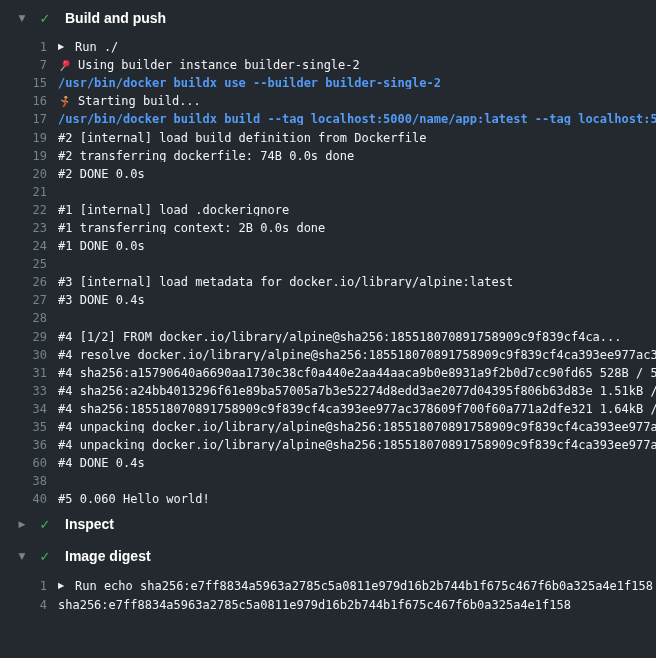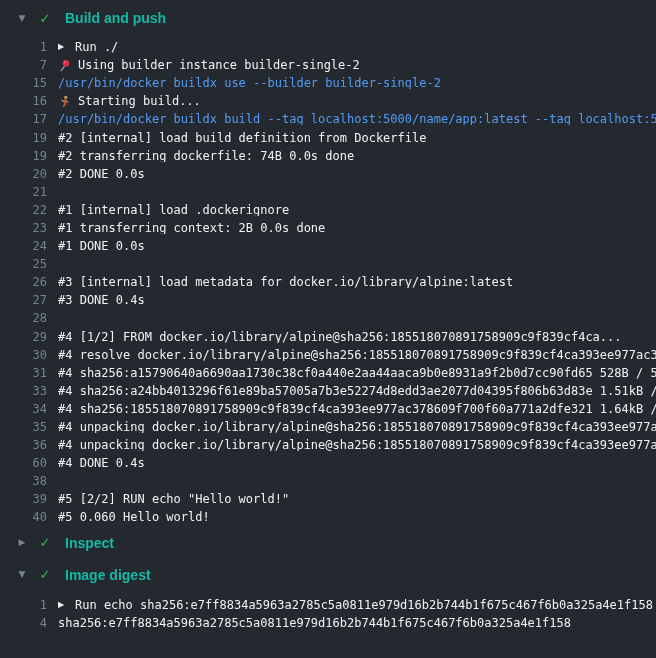--- a/index.html
+++ b/index.html
@@ -43,21 +43,21 @@
     flex: none;
     text-align: center;
     color: var(--green, #3fb950);
     font-family: "DejaVu Sans", sans-serif;
     font-size: 13px;
     font-weight: bold;
     line-height: 1;
   }
   .title {
     margin-left: 13px;
-    color: #14b8a6;
+    color: #ffffff;
     font-family: "Liberation Sans", sans-serif;
     font-size: 14px;
     font-weight: 600;
     white-space: pre;
   }
 
   .log-block { margin-top: 10px; }
   .section:nth-child(3) .log-block { margin-top: 11px; }
 
   .log-line {
@@ -82,21 +82,21 @@
     align-items: center;
     overflow: hidden;
     color: var(--text, #f0f3f6);
     font-size: 12px;
     line-height: 1;
     white-space: pre;
   }
   .lc .lt { white-space: pre; }
   .lc.command .lt {
     color: var(--blue, #539bf5);
-    font-weight: normal;
+    font-weight: bold;
   }
   .icon-slot {
     width: 20px;
     flex: none;
     display: flex;
     align-items: center;
   }
   .group-slot {
     width: 12px;
     flex: none;
@@ -220,24 +220,20 @@
         </div>
         <div class="log-line">
           <span class="ln">60</span>
           <span class="lc"><span class="lt">#4 DONE 0.4s</span></span>
         </div>
         <div class="log-line">
           <span class="ln">38</span>
           <span class="lc"><span class="lt"></span></span>
         </div>
         <div class="log-line">
-          <span class="ln">39</span>
-          <span class="lc"><span class="lt">#5 [2/2] RUN echo "Hello world!"</span></span>
-        </div>
-        <div class="log-line">
           <span class="ln">40</span>
           <span class="lc"><span class="lt">#5 0.060 Hello world!</span></span>
         </div>
       </div>
     </div>
     <div class="section">
       <div class="section-header">
         <span class="disclosure">▶</span>
         <span class="check">✓</span>
         <span class="title">Inspect</span>

